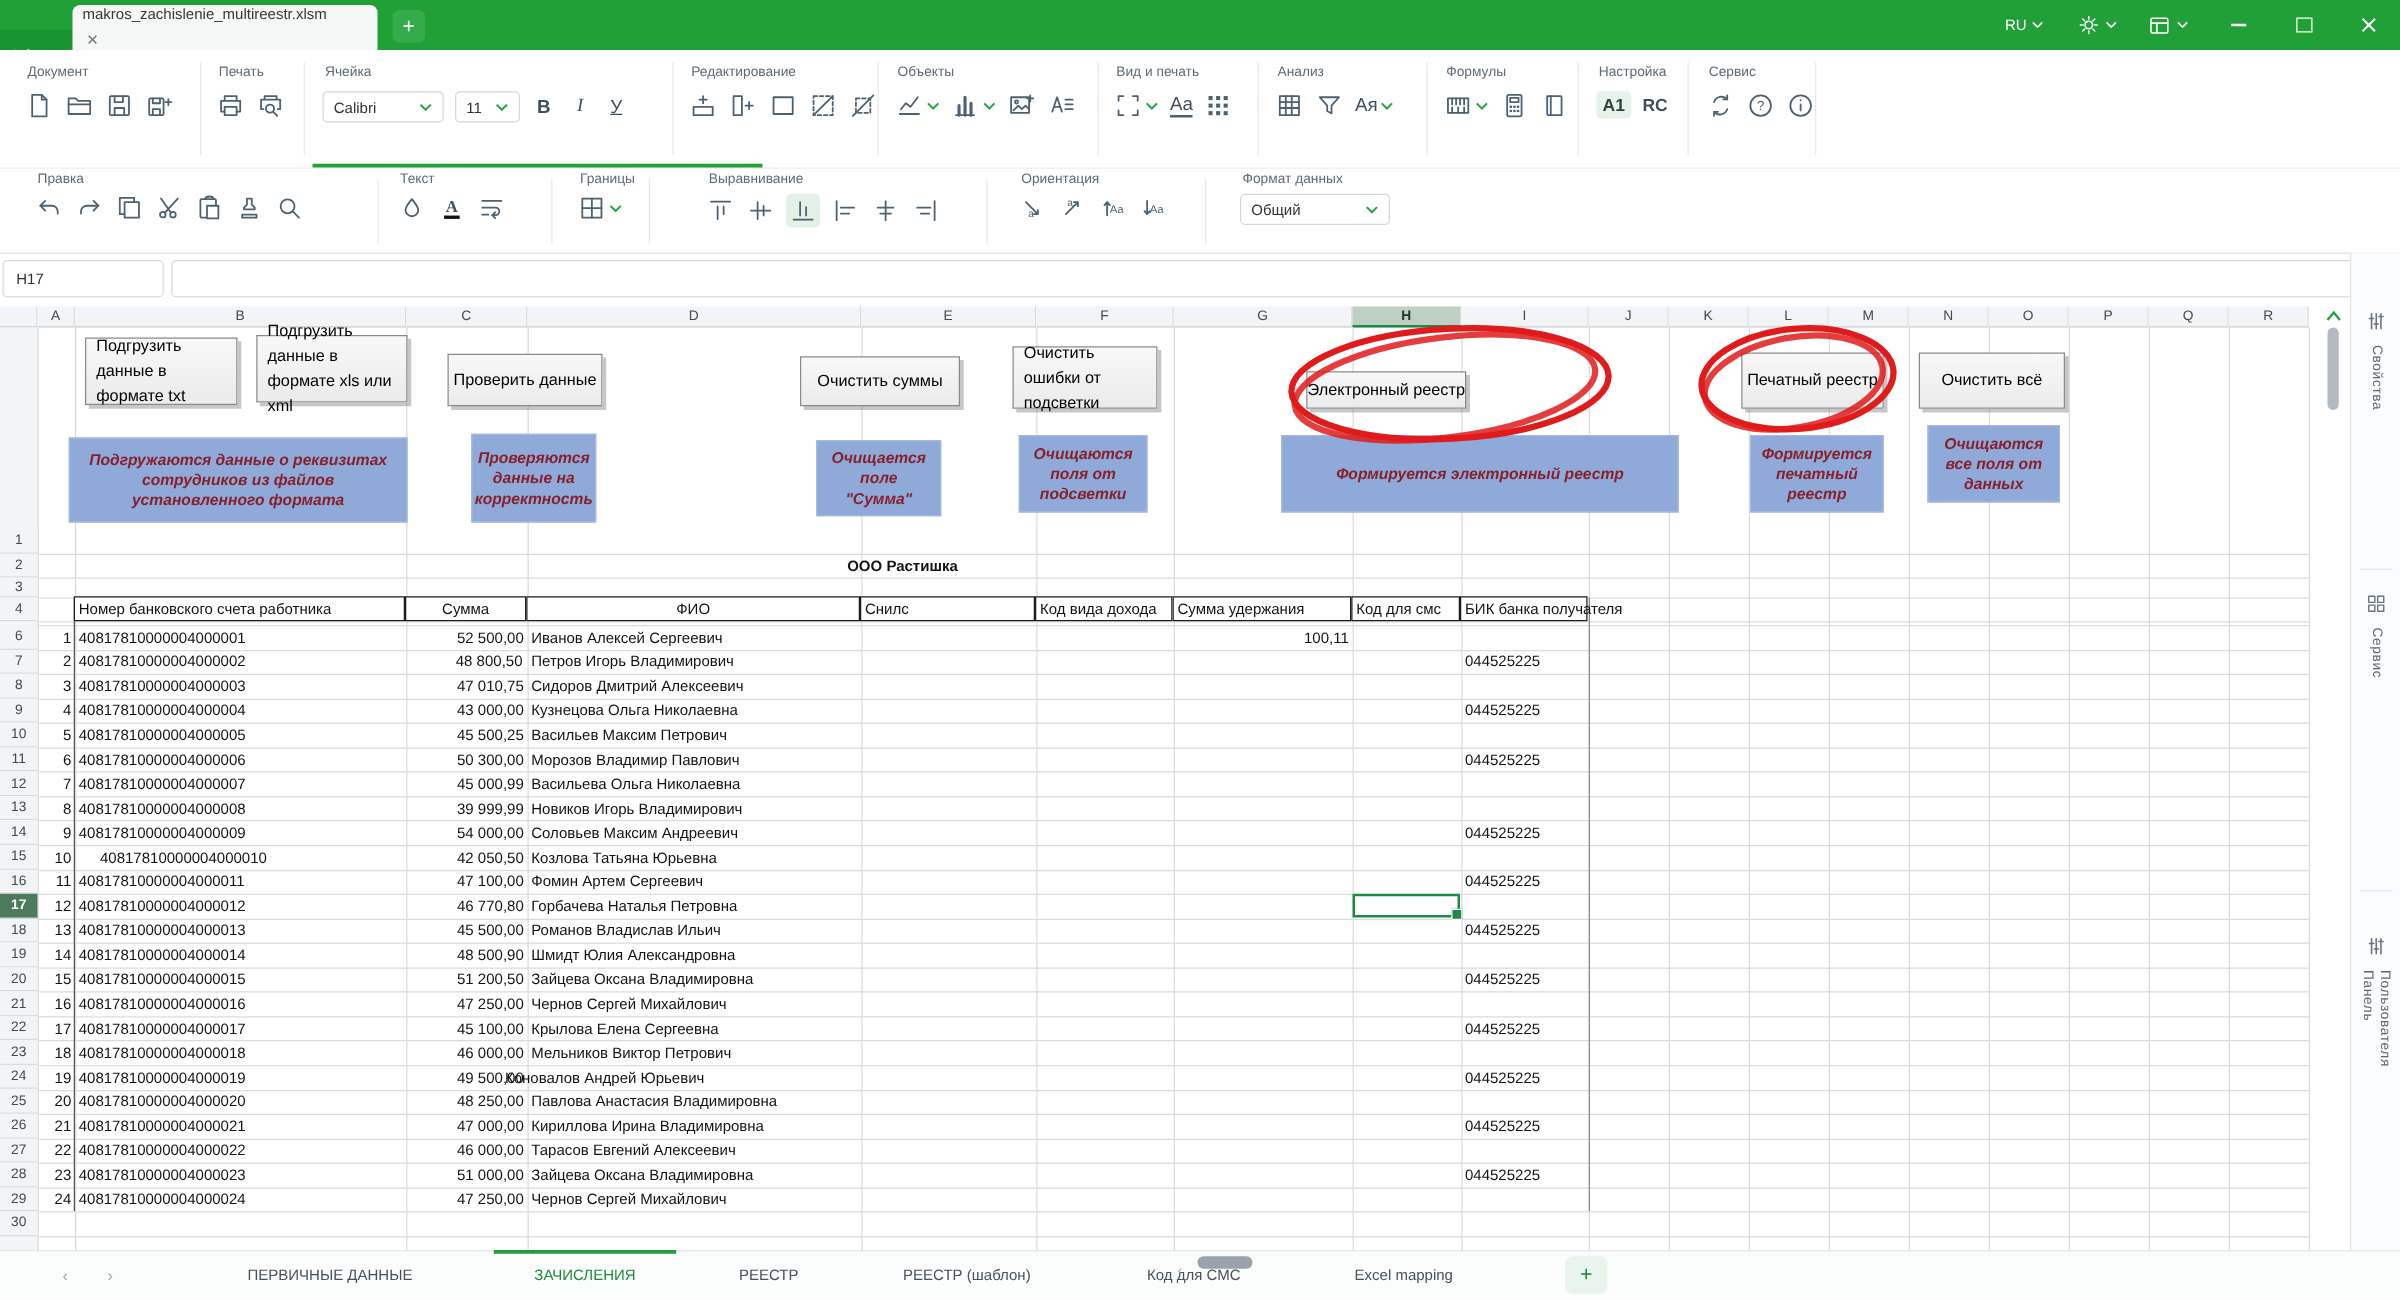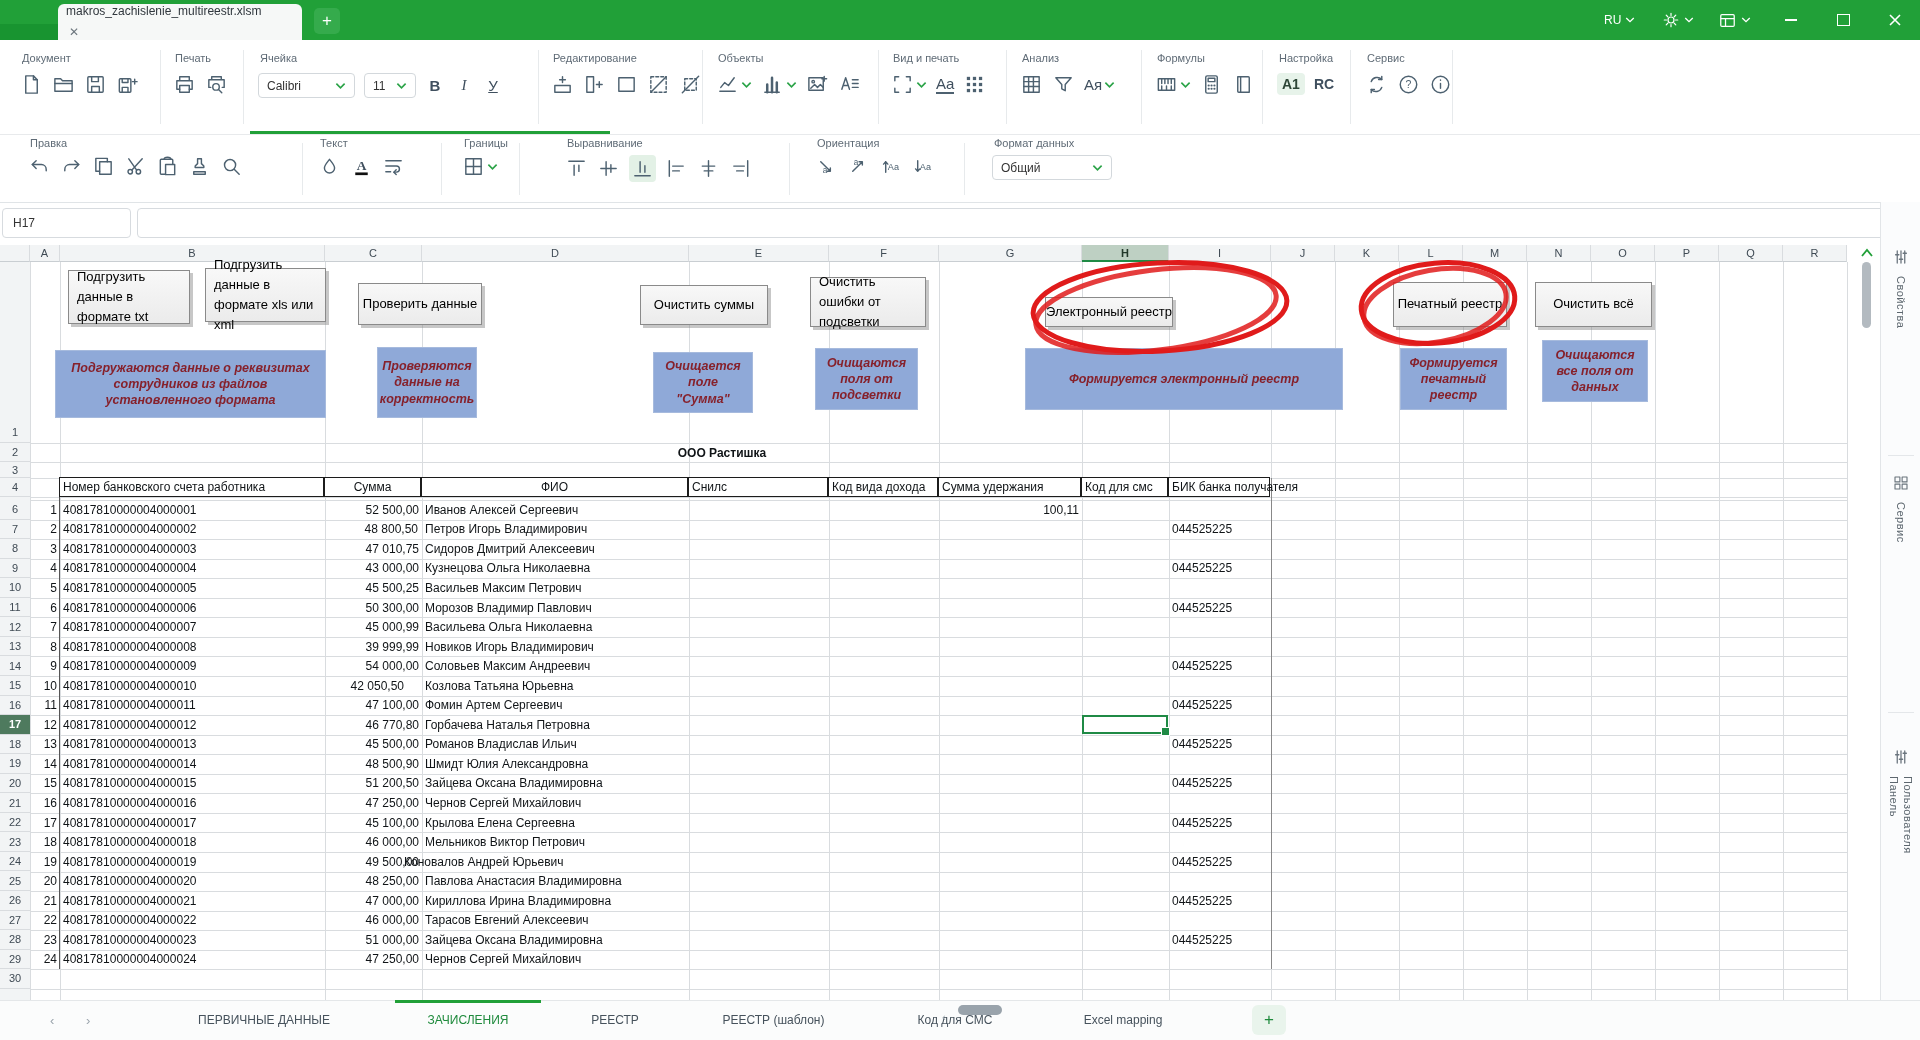--- a/index.html
+++ b/index.html
@@ -702,22 +702,22 @@
       </div>
       <div class="abs" style="left: 0px; top: 411.4px; width: 1847px; height: 19.6px;">
         <div class="cell" style="left: 30px; top: 0px; width: 30px; height: 19.6px; padding: 0px 3px; justify-content: flex-end;">9</div>
         <div class="cell" style="left: 60px; top: 0px; width: 265px; height: 19.6px; padding: 0px 3px;">40817810000004000009</div>
         <div class="cell" style="left: 325px; top: 0px; width: 97px; height: 19.6px; padding: 0px 3px; justify-content: flex-end;">54 000,00</div>
         <div class="cell" style="left: 422px; top: 0px; width: 267px; height: 19.6px; padding: 0px 3px;">Соловьев Максим Андреевич</div>
         <div class="cell" style="left: 1169px; top: 0px; width: 102px; height: 19.6px; padding: 0px 3px;">044525225</div>
       </div>
       <div class="abs" style="left: 0px; top: 431px; width: 1847px; height: 19.6px;">
         <div class="cell" style="left: 30px; top: 0px; width: 30px; height: 19.6px; padding: 0px 3px; justify-content: flex-end;">10</div>
-        <div class="cell" style="left: 60px; top: 0px; width: 265px; height: 19.6px; padding: 0px 3px;">40817810000004000010</div>
-        <div class="cell" style="left: 325px; top: 0px; width: 97px; height: 19.6px; padding: 0px 18px; justify-content: flex-end;">42 050,50</div>
+        <div class="cell" style="left: 60px; top: 0px; width: 265px; height: 19.6px; padding: 0px 20px;">40817810000004000010</div>
+        <div class="cell" style="left: 325px; top: 0px; width: 97px; height: 19.6px; padding: 0px 3px; justify-content: flex-end;">42 050,50</div>
         <div class="cell" style="left: 422px; top: 0px; width: 267px; height: 19.6px; padding: 0px 3px;">Козлова Татьяна Юрьевна</div>
       </div>
       <div class="abs" style="left: 0px; top: 450.5px; width: 1847px; height: 19.6px;">
         <div class="cell" style="left: 30px; top: 0px; width: 30px; height: 19.6px; padding: 0px 3px; justify-content: flex-end;">11</div>
         <div class="cell" style="left: 60px; top: 0px; width: 265px; height: 19.6px; padding: 0px 3px;">40817810000004000011</div>
         <div class="cell" style="left: 325px; top: 0px; width: 97px; height: 19.6px; padding: 0px 3px; justify-content: flex-end;">47 100,00</div>
         <div class="cell" style="left: 422px; top: 0px; width: 267px; height: 19.6px; padding: 0px 3px;">Фомин Артем Сергеевич</div>
         <div class="cell" style="left: 1169px; top: 0px; width: 102px; height: 19.6px; padding: 0px 3px;">044525225</div>
       </div>
       <div class="abs" style="left: 0px; top: 470.1px; width: 1847px; height: 19.6px;">

